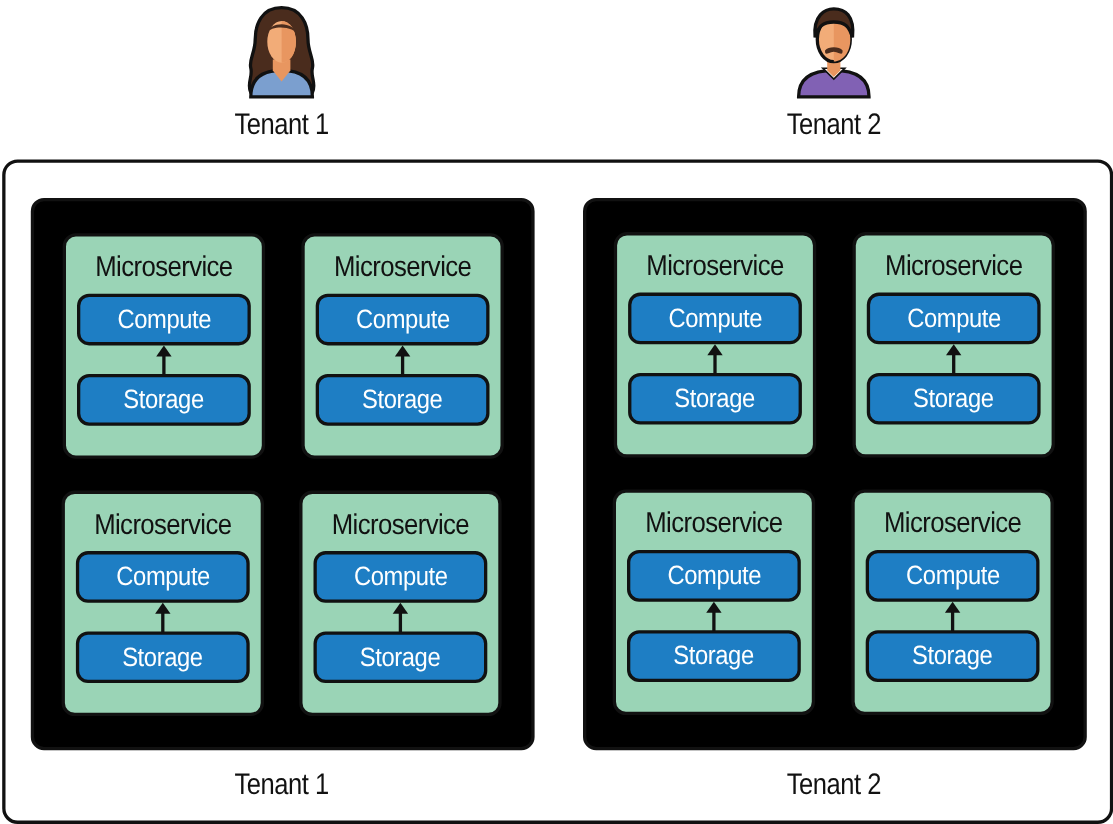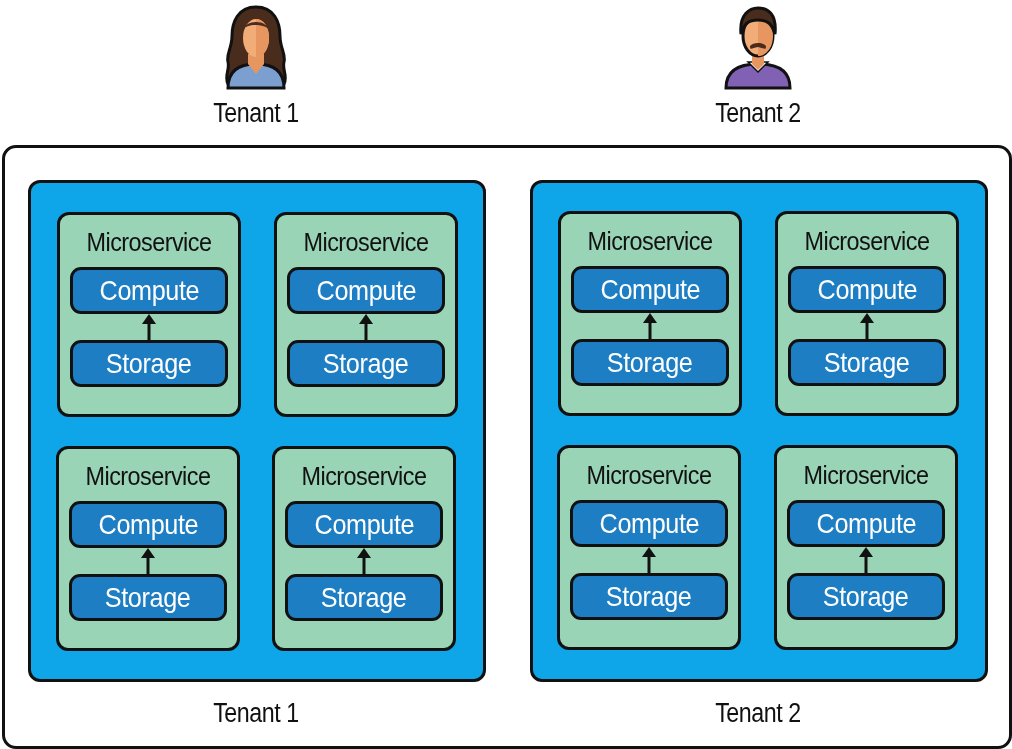--- a/index.html
+++ b/index.html
@@ -5,28 +5,28 @@
   html, body { margin:0; padding:0; background:#ffffff; }
   body { width:1012px; height:749px; position:relative; overflow:hidden;
          font-family:"Liberation Sans", "DejaVu Sans", sans-serif; color:#111; }
   .person { position:absolute; top:4px; width:76px; height:86px; }
   .person svg { width:100%; height:100%; display:block; }
   .top-label { position:absolute; top:98px; width:160px; text-align:center;
                font-size:27px; letter-spacing:-0.5px; transform:scaleX(0.86); }
   .outer { position:absolute; left:2px; top:145px; width:1004px; height:598px;
            border:3px solid #111; border-radius:14px; background:#fff; }
   .panel { position:absolute; top:180px; width:452px; height:496px;
-           border:3px solid #111; border-radius:12px; background:#0ea5e9; }
+           border:3px solid #111; border-radius:12px; background:#000000; }
   .ms { position:absolute; width:178px; height:199px; border:3px solid #111;
         border-radius:12px; background:#9ad4b6; }
   .ms-title { position:absolute; top:12px; left:0; right:0; text-align:center;
               font-size:26px; letter-spacing:-0.6px; transform:scaleX(0.9); }
   .bar { position:absolute; left:10px; width:152px; height:41px; border:3px solid #111;
          border-radius:11px; background:#1e7ec4; color:#fff; text-align:center;
-         line-height:41px; font-size:28px; letter-spacing:-0.4px; }
+         line-height:41px; font-size:24px; letter-spacing:-0.4px; }
   .bar span { display:inline-block; transform:scaleX(0.9); }
   .bar.compute { top:52px; }
   .bar.storage { top:125px; }
   .arrow { position:absolute; left:79px; top:98px; width:20px; height:39px; }
   .arrow svg { width:100%; height:100%; display:block; }
   .bottom-label { position:absolute; top:698px; width:160px; text-align:center;
                   font-size:27px; letter-spacing:-0.5px; transform:scaleX(0.86); }
 </style>
 </head>
 <body>

